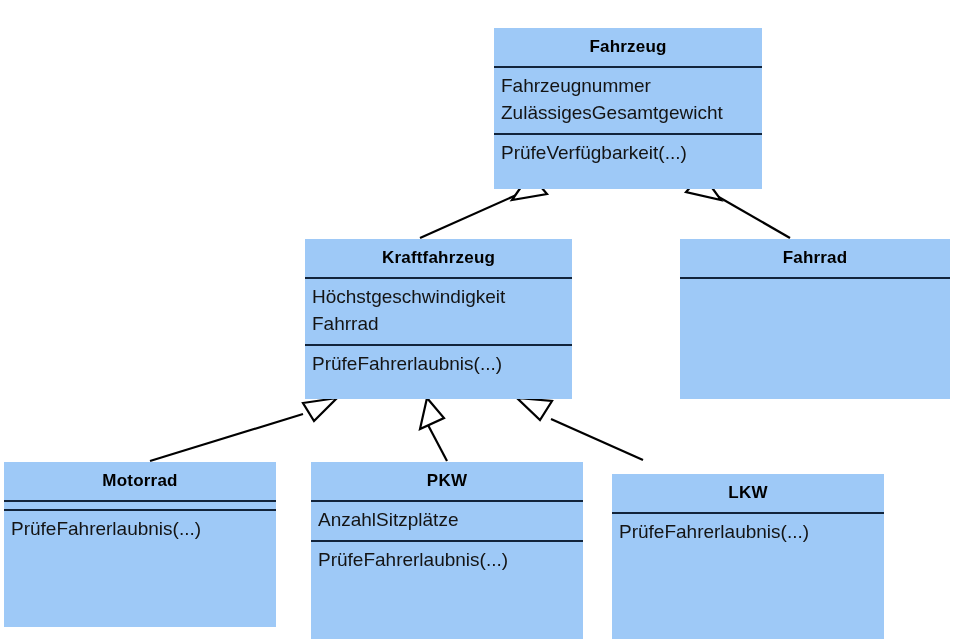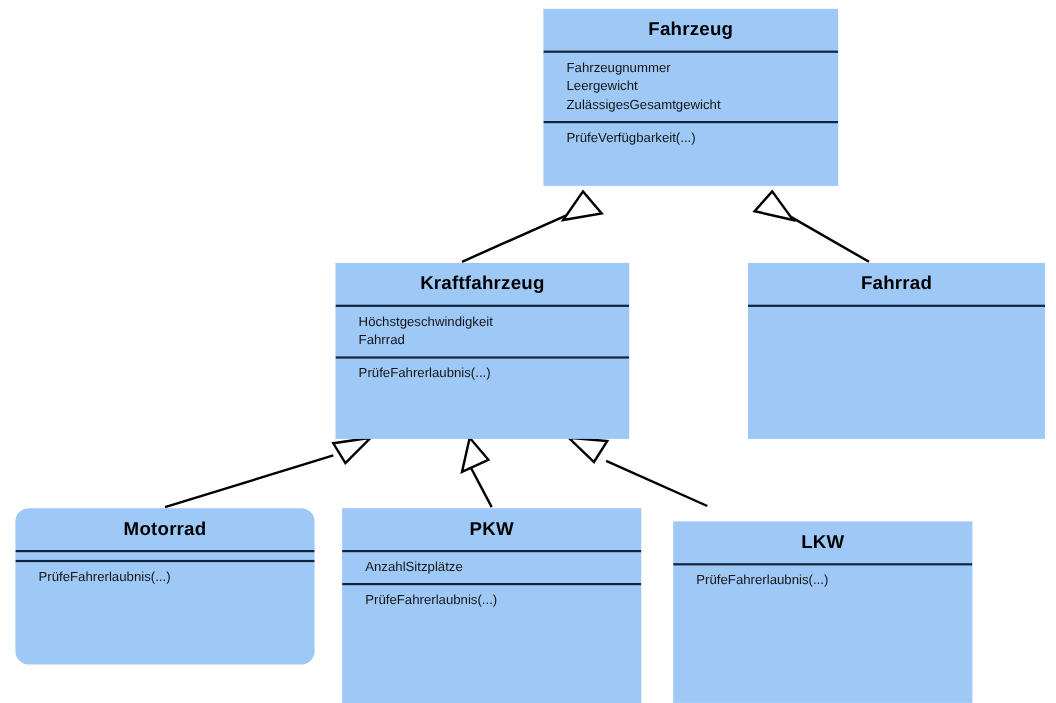--- a/index.html
+++ b/index.html
@@ -45,22 +45,22 @@
     font-weight: bold;
     font-size: 17px;
     color: #000000;
     text-align: center;
     line-height: 1.2;
     padding-top: 9px;
     padding-bottom: 9px;
     letter-spacing: 0.2px;
   }
   .attr-list, .op-list {
-    padding: 5px 7px 6px 21px;
-    font-size: 12px;
+    padding: 5px 7px 6px 7px;
+    font-size: 19px;
     color: #141414;
     line-height: 1.42;
   }
   .attr-list .row, .op-list .row {
     white-space: nowrap;
   }
   .empty-compartment {
     height: 9px;
     padding: 0;
   }
@@ -94,25 +94,24 @@
       <line x1="447" y1="461" x2="428" y2="425" stroke="#000000" stroke-width="2.2"></line>
       <polygon points="427,398 420,429 444,418" fill="#ffffff" stroke="#000000" stroke-width="2.2" stroke-linejoin="miter"></polygon>
     </g>
 
     <g>
       <line x1="643" y1="460" x2="551" y2="419" stroke="#000000" stroke-width="2.2"></line>
       <polygon points="517,398 552,401 540,420" fill="#ffffff" stroke="#000000" stroke-width="2.2" stroke-linejoin="miter"></polygon>
     </g>
   </svg>
 
-  <div class="uml-class" style="left:494px; top:8px; width:268px; height:161px;">
+  <div class="uml-class" style="left:494px; top:28px; width:268px; height:161px;">
     <div class="compartment class-name">Fahrzeug</div>
     <div class="compartment sep attr-list">
       <div class="row">Fahrzeugnummer</div>
-      <div class="row">Leergewicht</div>
       <div class="row">ZulässigesGesamtgewicht</div>
     </div>
     <div class="compartment sep op-list grow">
       <div class="row">PrüfeVerfügbarkeit(...)</div>
     </div>
   </div>
 
   <div class="uml-class" style="left:305px; top:239px; width:267px; height:160px;">
     <div class="compartment class-name">Kraftfahrzeug</div>
     <div class="compartment sep attr-list">
@@ -122,21 +121,21 @@
     <div class="compartment sep op-list grow">
       <div class="row">PrüfeFahrerlaubnis(...)</div>
     </div>
   </div>
 
   <div class="uml-class" style="left:680px; top:239px; width:270px; height:160px;">
     <div class="compartment class-name">Fahrrad</div>
     <div class="compartment sep op-list grow"></div>
   </div>
 
-  <div class="uml-class" style="left:14px; top:462px; width:272px; height:142px;border-radius:12px;">
+  <div class="uml-class" style="left:4px; top:462px; width:272px; height:165px;">
     <div class="compartment class-name">Motorrad</div>
     <div class="compartment sep empty-compartment"></div>
     <div class="compartment sep op-list grow">
       <div class="row">PrüfeFahrerlaubnis(...)</div>
     </div>
   </div>
 
   <div class="uml-class" style="left:311px; top:462px; width:272px; height:199px;">
     <div class="compartment class-name">PKW</div>
     <div class="compartment sep attr-list">

